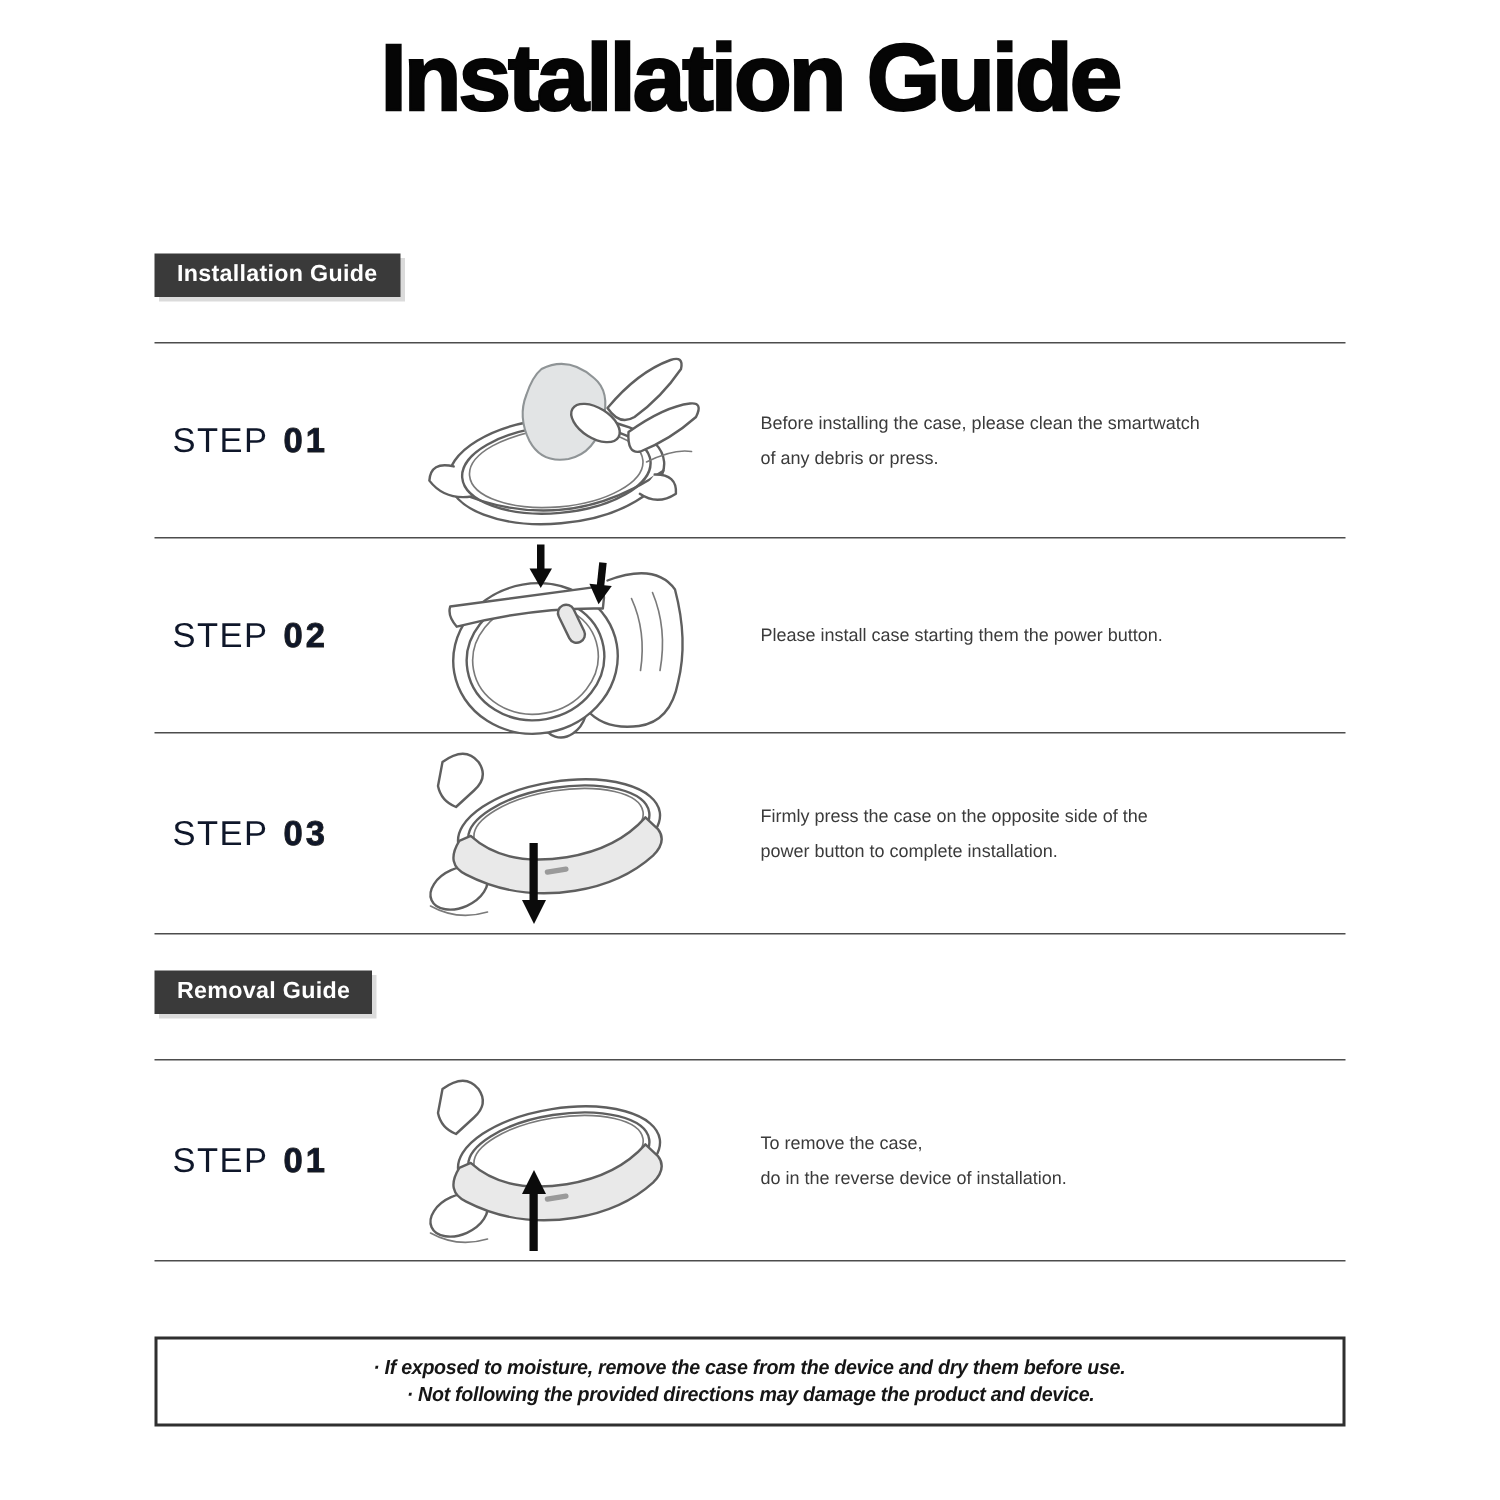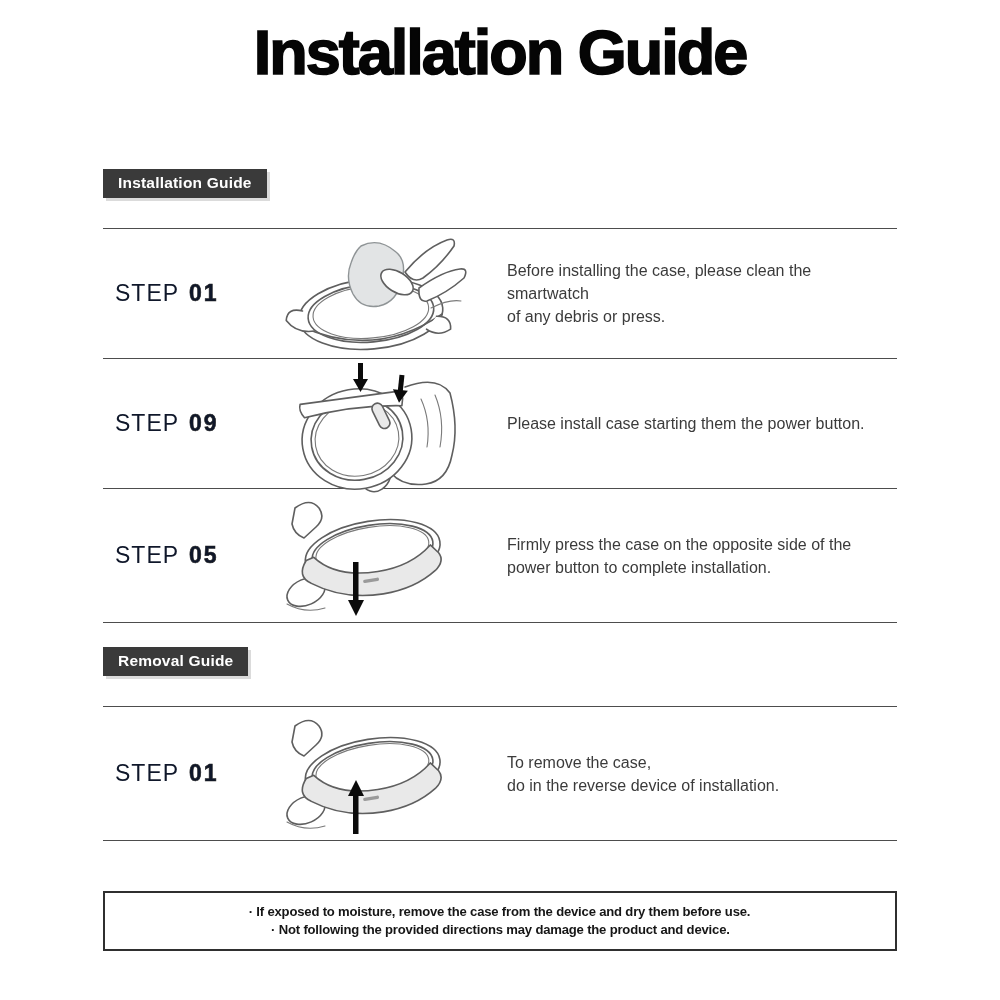--- a/index.html
+++ b/index.html
@@ -33,26 +33,26 @@
   .step-table{margin-top:30px;border-top:1px solid #4d4d4d;}
   .step-row{
     display:grid;grid-template-columns:132px 272px 1fr;align-items:center;
     height:129px;border-bottom:1px solid #4d4d4d;
   }
   .step-row.tall{height:133px;}
   .step-label{padding-left:12px;font-size:23px;color:#0f172a;letter-spacing:1px;white-space:nowrap;}
   .step-label .num{font-weight:bold;letter-spacing:2px;margin-left:10px;-webkit-text-stroke:.6px #1c1c1c;}
   .step-illo{display:flex;justify-content:center;align-items:center;height:100%;overflow:visible;}
   .step-illo svg{overflow:visible;}
-  .step-desc{font-size:16px;line-height:23px;color:#3b3b3b;padding-right:10px;}
+  .step-desc{font-size:12px;line-height:23px;color:#3b3b3b;padding-right:10px;}
 
   
   .note-box{
     margin-top:50px;border:2px solid #2f2f2f;height:56px;
-    display:flex;flex-direction:column;justify-content:center;align-items:center;
+    display:flex;flex-direction:column;justify-content:center;align-items:center;font-style:italic;
   }
   .note-line{
     font-size:13.5px;font-weight:bold;color:#161616;line-height:18px;
     letter-spacing:-.2px;transform:scaleX(.97);
   }
 
   
   .ln{fill:#fff;stroke:#5f5f5f;stroke-width:1.6;stroke-linecap:round;stroke-linejoin:round;}
   .ln-none{fill:none;stroke:#5f5f5f;stroke-width:1.6;stroke-linecap:round;stroke-linejoin:round;}
   .ln-thin{fill:none;stroke:#7a7a7a;stroke-width:1.1;stroke-linecap:round;}
@@ -97,21 +97,21 @@
           </svg>
         </div>
         <div class="step-desc">
           <div>Before installing the case, please clean the smartwatch</div>
           <div>of any debris or press.</div>
         </div>
       </div>
 
       <div class="step-row">
         <div class="step-label">
-          <span>STEP</span><span class="num">09</span>
+          <span>STEP</span><span class="num">02</span>
         </div>
         <div class="step-illo">
           <svg width="196" height="126" viewBox="0 0 196 126">
 
             <path class="ln" d="M132,26 q32,-12 45,6 q9,34 2,62 q-5,26 -26,29 q-23,3 -35,-11 l-4,-18 q14,4 22,-6"></path>
             <path class="ln-thin" d="M148,38 q10,22 6,48"></path>
             <path class="ln-thin" d="M162,34 q10,24 5,52"></path>
             <ellipse class="ln" cx="103" cy="112" rx="15" ry="19" transform="rotate(18 103 112)"></ellipse>
 
             <g transform="rotate(-10 84 78)">
@@ -132,21 +132,21 @@
             </g>
           </svg>
         </div>
         <div class="step-desc">
           <div>Please install case starting them the power button.</div>
         </div>
       </div>
 
       <div class="step-row tall">
         <div class="step-label">
-          <span>STEP</span><span class="num">05</span>
+          <span>STEP</span><span class="num">03</span>
         </div>
         <div class="step-illo">
           <svg width="196" height="128" viewBox="0 0 196 128">
 
             <path class="ln" d="M22,16 q15,-11 24,0 q7,10 -3,19 l-12,11 q-10,-4 -12,-14 Z"></path>
             <ellipse class="ln" cx="33" cy="100" rx="20" ry="13" transform="rotate(-24 33 100)"></ellipse>
             <path class="ln-thin" d="M14,112 q18,10 38,4"></path>
 
             <g transform="rotate(-9 100 62)">
               <ellipse class="ln" cx="100" cy="60" rx="68" ry="31"></ellipse>

